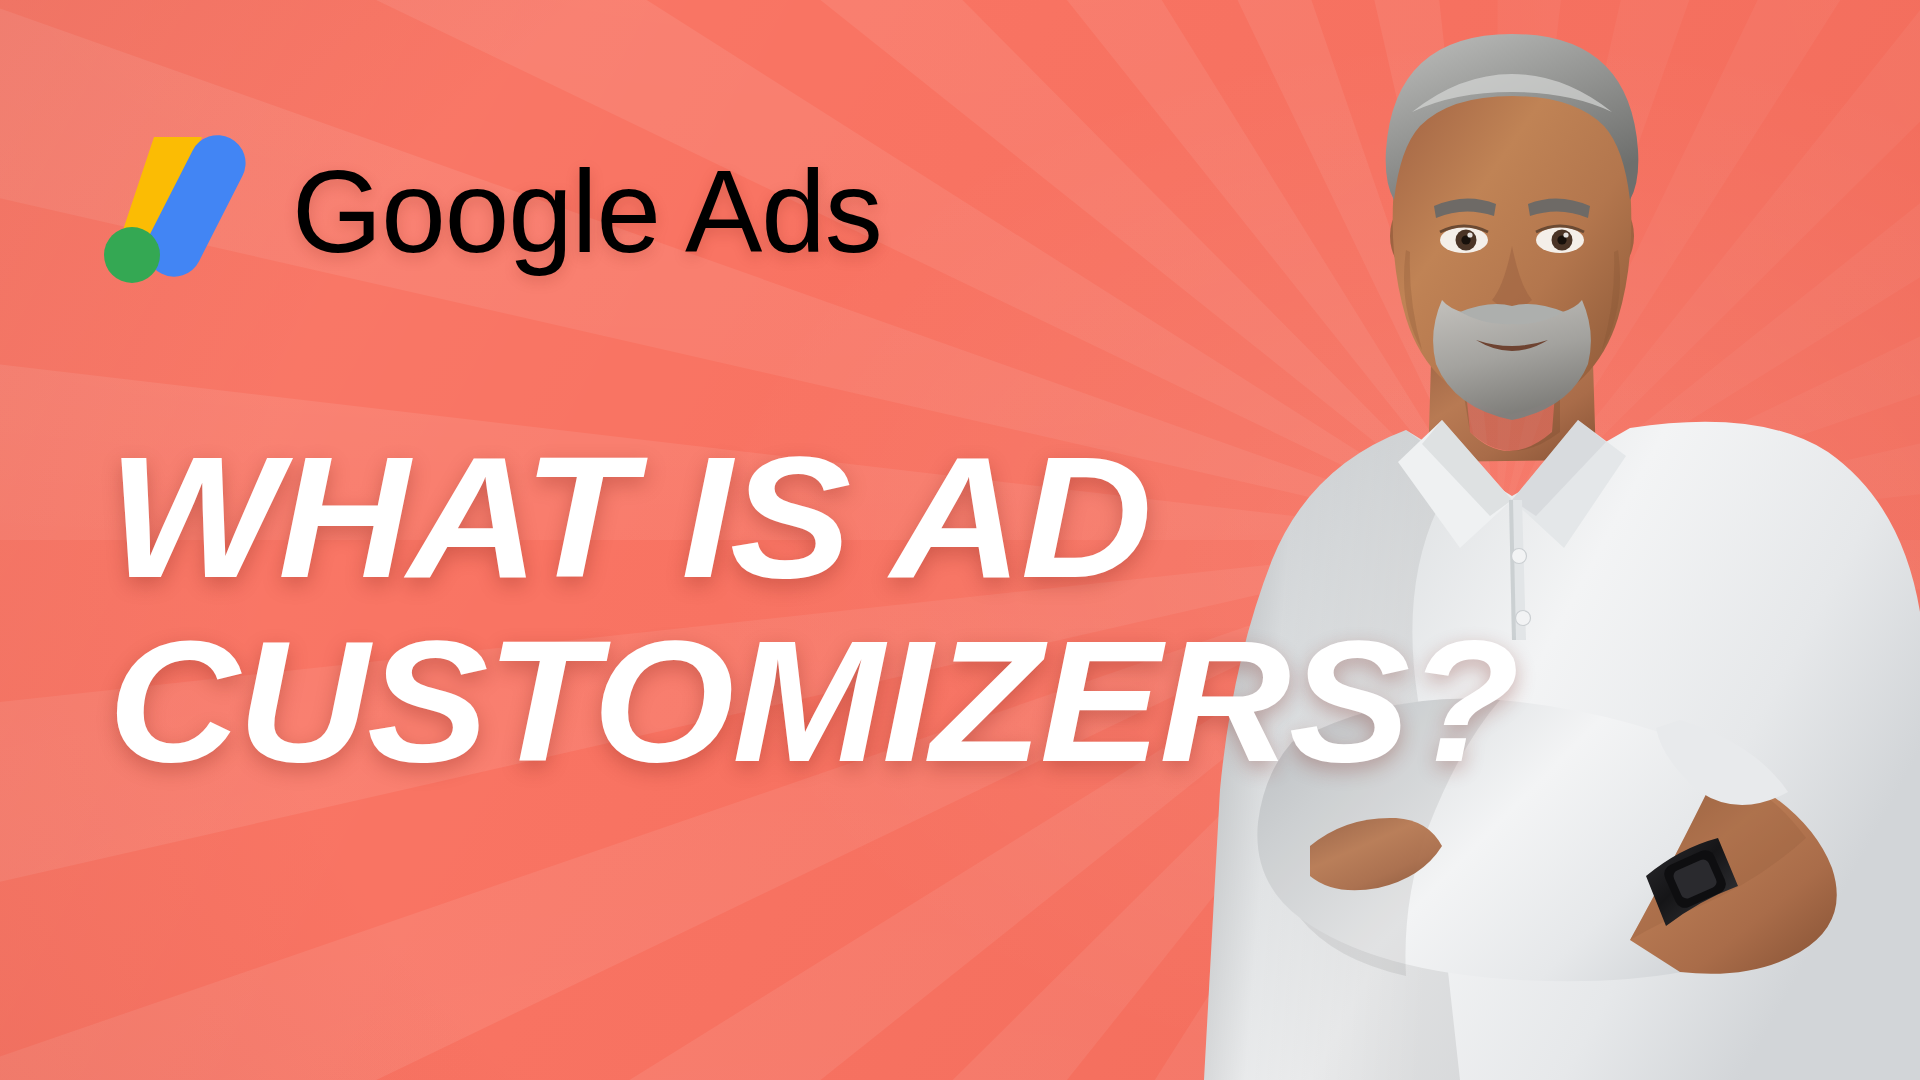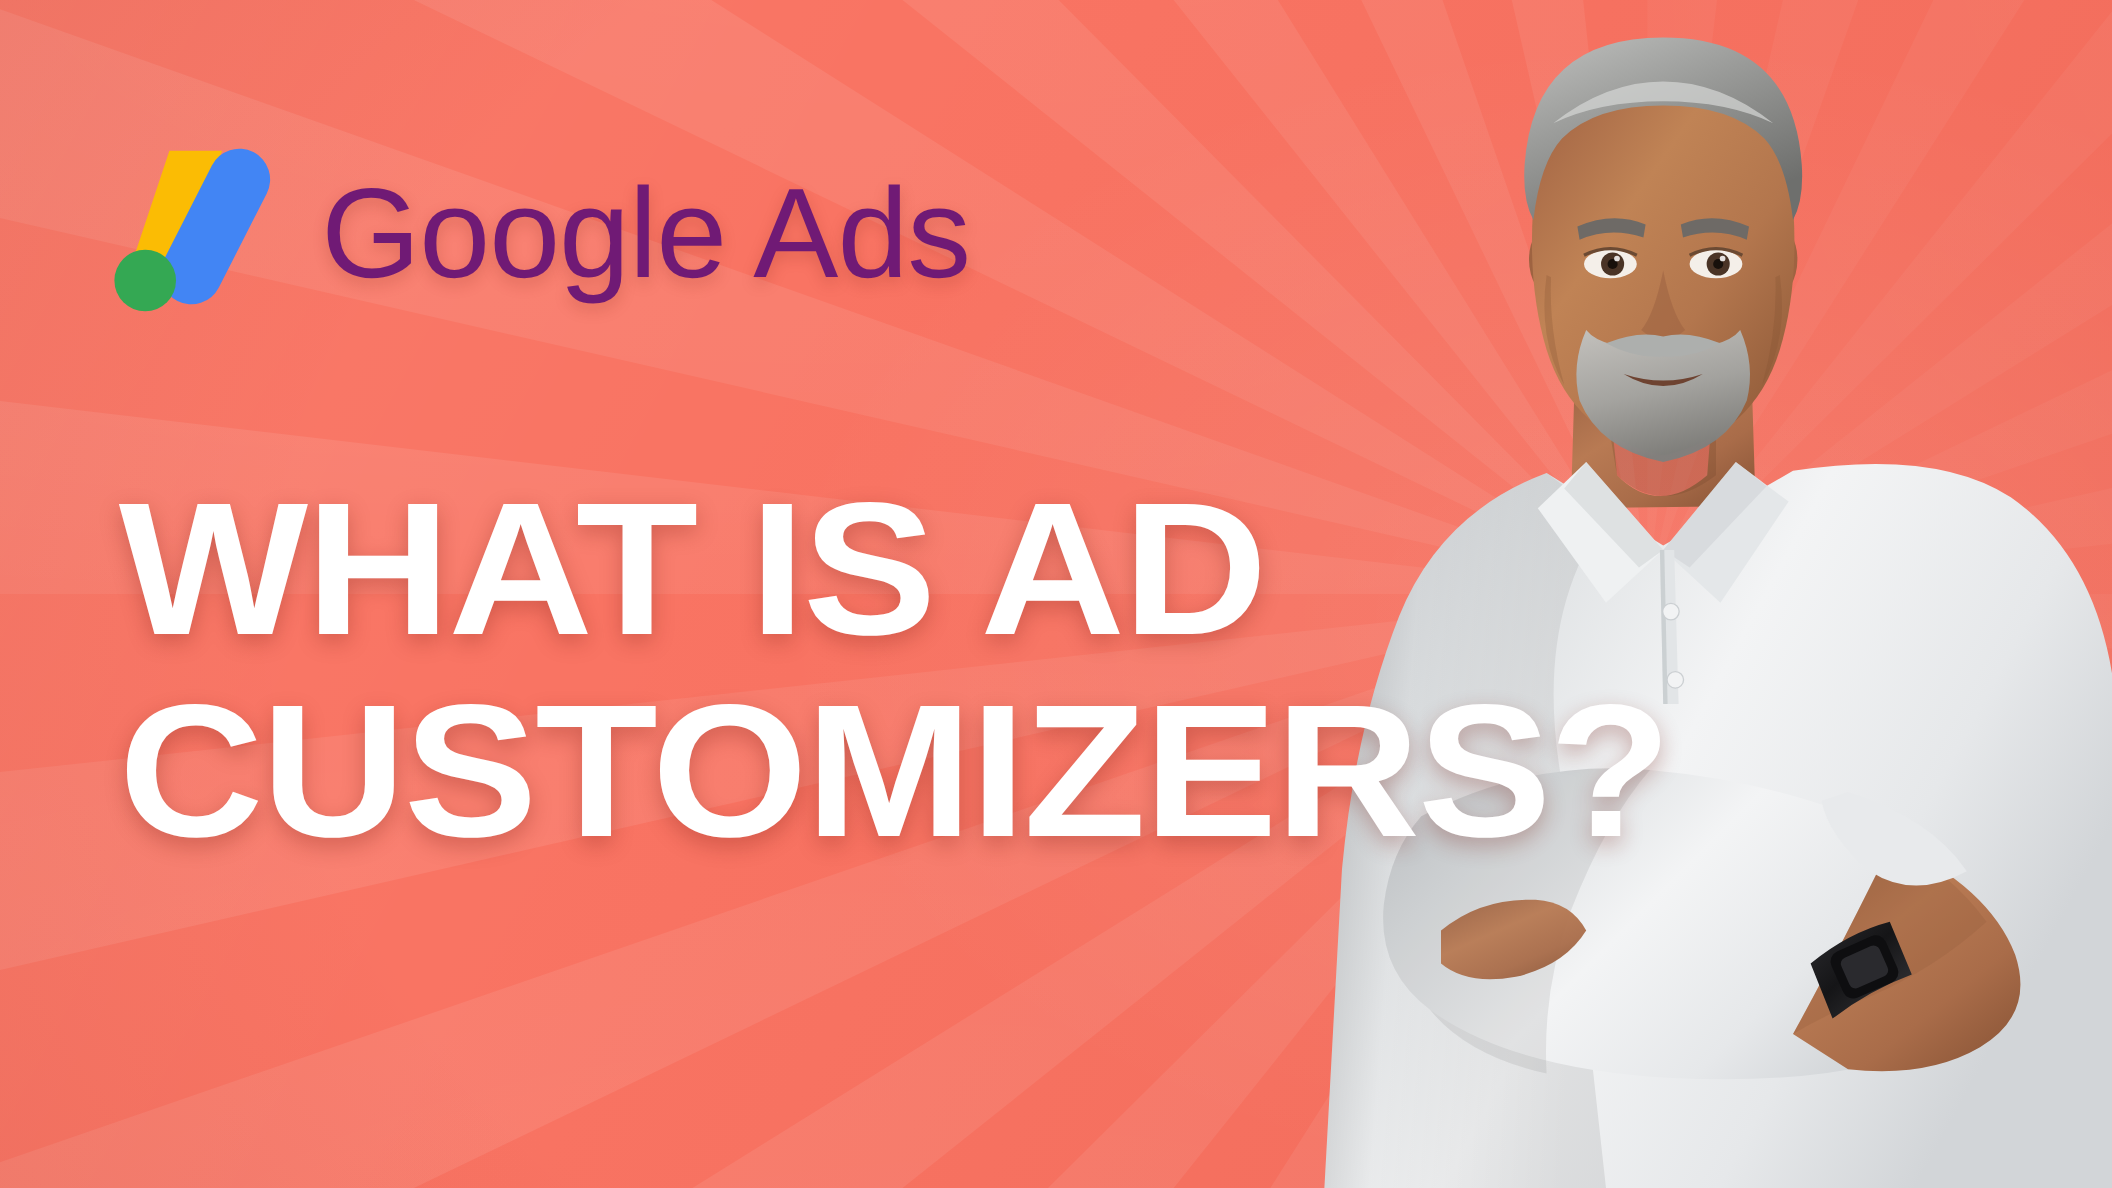--- a/index.html
+++ b/index.html
@@ -30,41 +30,42 @@
 
   
   .logo-lockup {
     position:absolute; left:96px; top:128px;
     display:flex; align-items:center; gap:26px;
     height:160px;
   }
   .logo-mark { width:170px; height:158px; position:relative; flex:0 0 auto; }
   .logo-mark svg { display:block; width:170px; height:158px; }
   .logo-word {
-    color:#701a75;
+    color:#000000;
     font-family:"Liberation Sans", sans-serif;
     font-size:116px;
     line-height:1;
     font-weight:400;
     letter-spacing:-1px;
     white-space:nowrap;
     text-shadow:0 5px 14px rgba(130,30,20,0.22);
     position:relative; top:4px;
   }
 
   
   .person { position:absolute; right:0; bottom:0; width:760px; height:1080px; }
   .person svg { display:block; width:760px; height:1080px; }
 
   
   .headline {
     position:absolute; left:108px; top:432px;
     width:1500px;
     font-family:"Liberation Sans", sans-serif;
     font-weight:700;
+    font-style:italic;
     color:#FFFFFF;
     font-size:172px;
     line-height:0.99;
     letter-spacing:-2px;
     text-shadow:0 7px 20px rgba(120,28,18,0.30);
     z-index:40;
   }
   .headline .line { display:block; white-space:nowrap; transform:scaleX(1.06); transform-origin:left center; }
   .headline .line2 { margin-top:14px; }
 </style>

